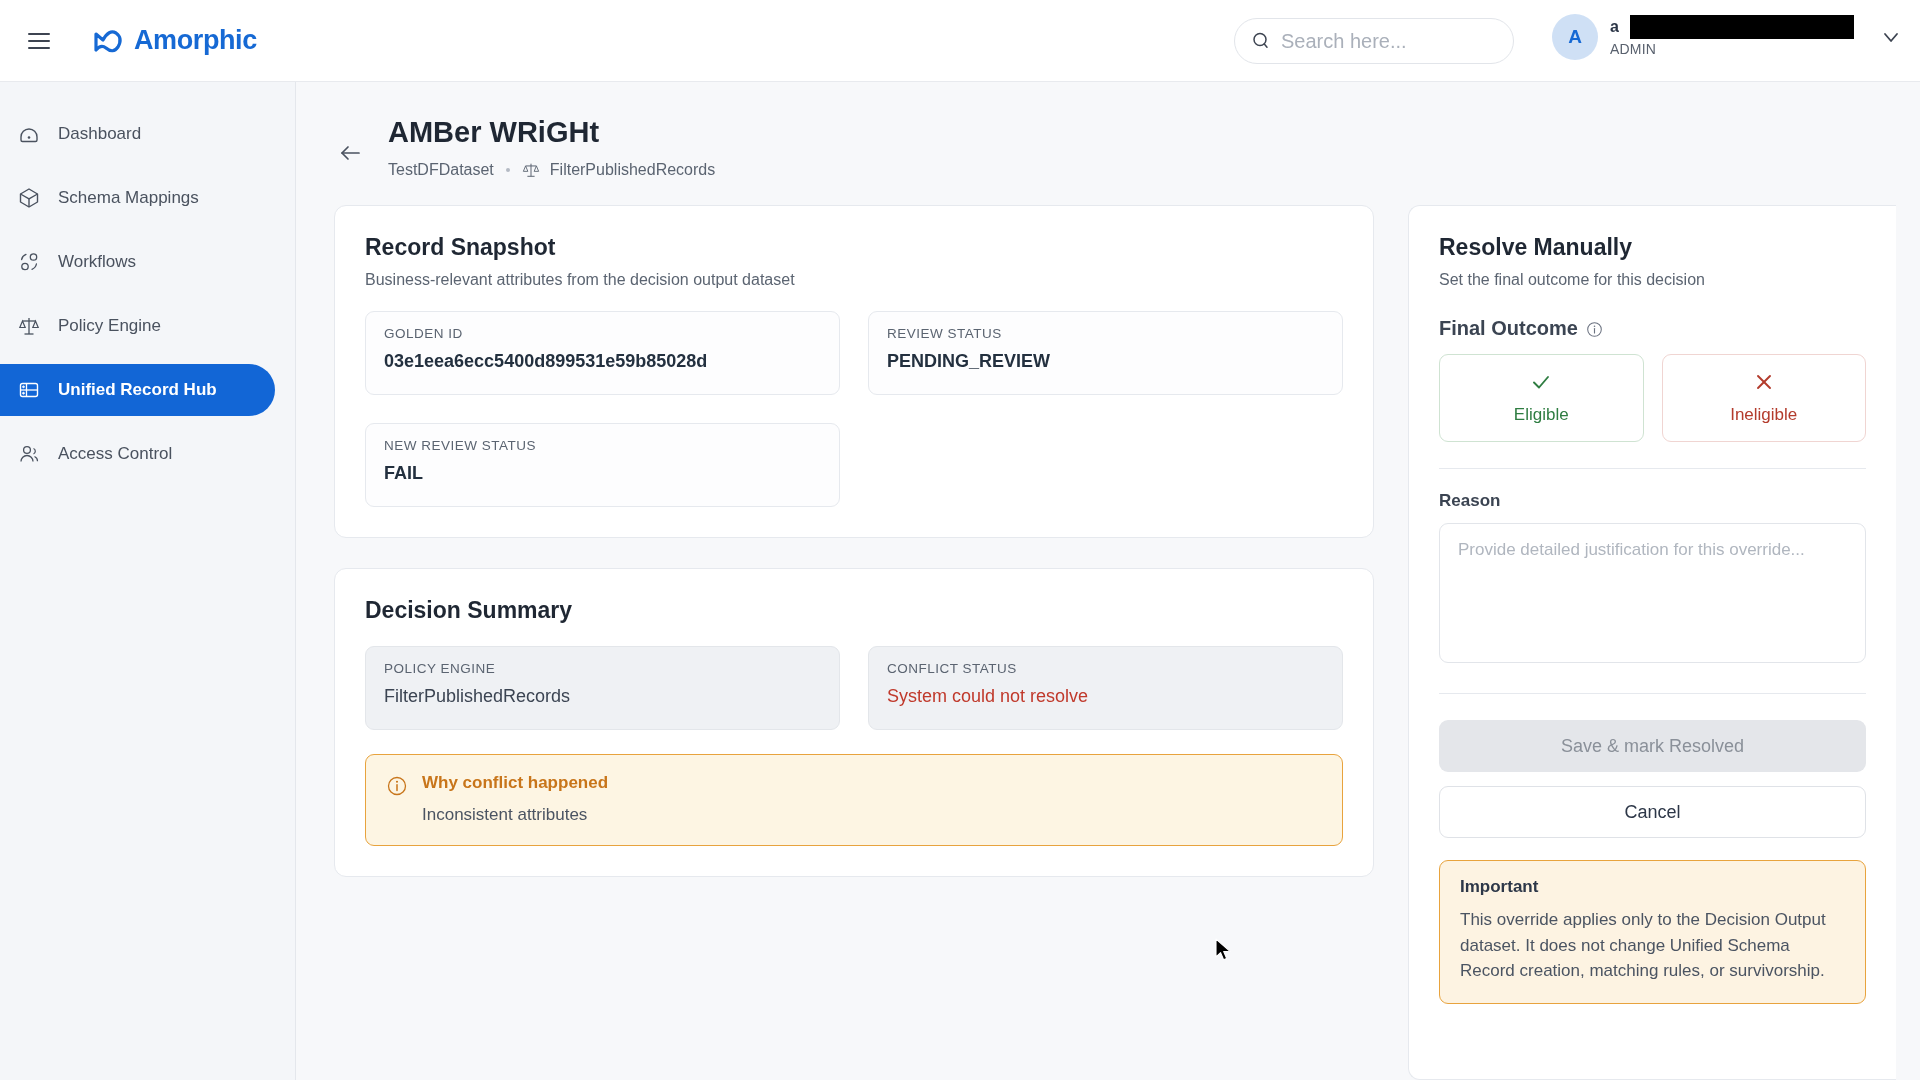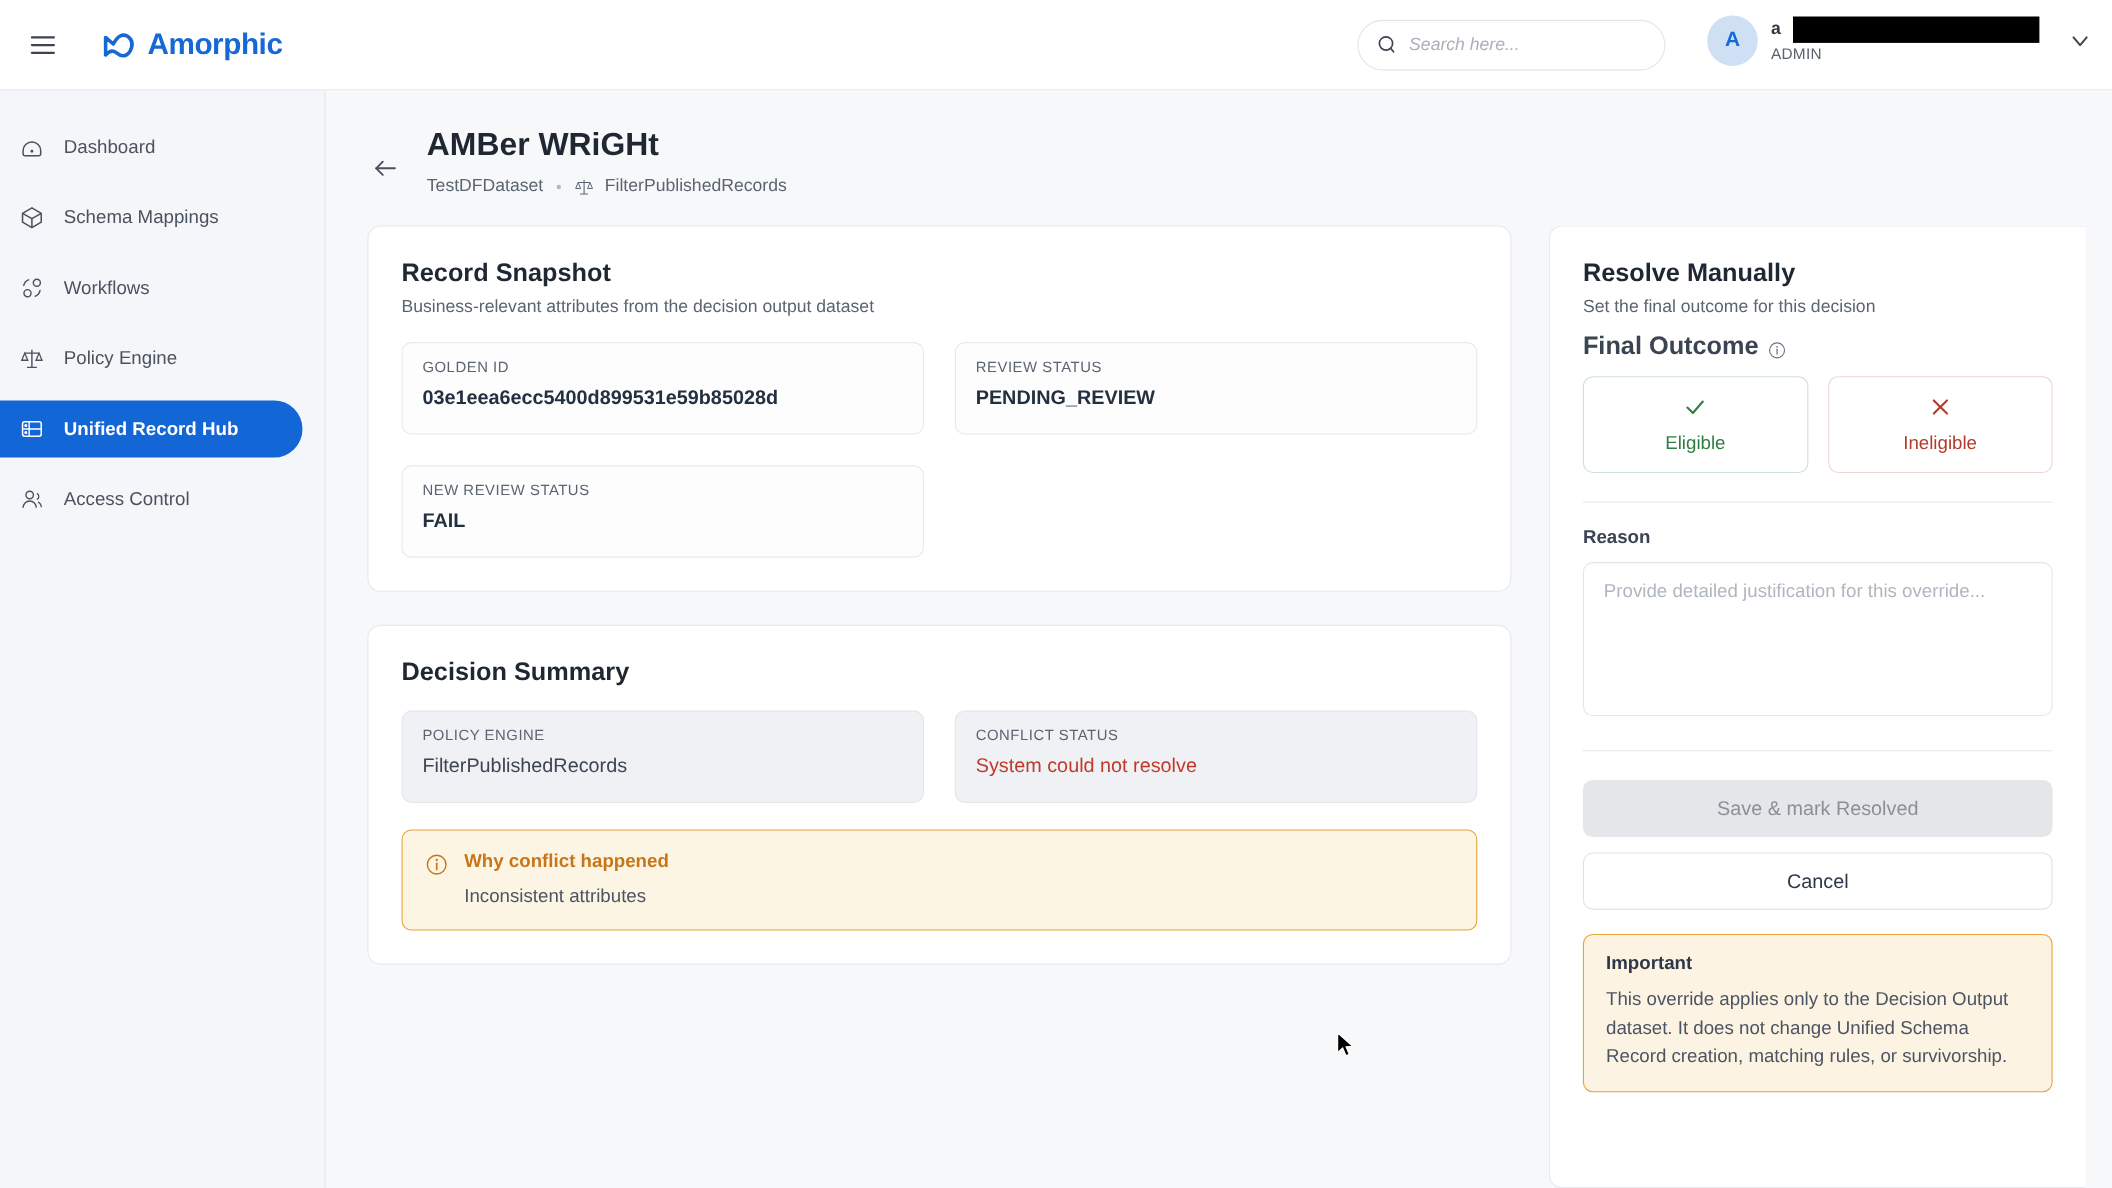--- a/index.html
+++ b/index.html
@@ -28,21 +28,21 @@
   .brand-text { font-size: 27px; font-weight: 700; color: #1669d4; letter-spacing: -0.4px; }
 
   .search-wrap {
     position: absolute; left: 1234px; top: 18px;
     width: 280px; height: 46px;
     border: 1px solid #e2e5ea; border-radius: 24px;
     background: #fff;
     display: flex; align-items: center; padding: 0 16px; gap: 10px;
   }
   .search-icon { width: 20px; height: 20px; flex: 0 0 20px; }
-  .search-input { border: none; outline: none; font-size: 16px; font-family: "Liberation Sans", sans-serif; color: #3d4451; width: 100%; background: transparent; font-style: italic; }
+  .search-input { border: none; outline: none; font-size: 20px; font-family: "Liberation Sans", sans-serif; color: #3d4451; width: 100%; background: transparent; }
   .search-input::placeholder { color: #aab0ba; }
 
   .user-area { position: absolute; right: 16px; top: 14px; display: flex; align-items: center; gap: 12px; cursor: pointer; }
   .avatar { width: 46px; height: 46px; border-radius: 50%; background: #cfe0f5; color: #1669d4; display: flex; align-items: center; justify-content: center; font-size: 19px; font-weight: 600; }
   .user-meta { display: flex; flex-direction: column; justify-content: center; min-width: 250px; }
   .user-name-row { display: flex; align-items: center; height: 20px; position: relative; }
   .user-name { font-size: 16px; font-weight: 700; color: #2d3748; }
   .redaction { position: absolute; left: 20px; top: -2px; width: 224px; height: 24px; background: #000; }
   .user-role { font-size: 14px; color: #59616e; margin-top: 4px; letter-spacing: 0.2px; }
   .chev { width: 26px; height: 26px; margin-left: 6px; }
@@ -109,21 +109,21 @@
   .callout-text { font-size: 17px; color: #4b5462; margin-top: 12px; }
 
   
   .side-panel {
     background: #fff; border: 1px solid #e6e9ee; border-radius: 12px 0 0 12px;
     border-right: none;
     padding: 28px 30px 10px 30px; height: 100%;
   }
   .panel-title { font-size: 23px; font-weight: 700; color: #1f2733; }
   .panel-sub { font-size: 16px; color: #5b6471; margin-top: 10px; }
-  .panel-label { font-size: 23px; font-weight: 600; color: #3b4452; margin-top: 12px; display: flex; align-items: center; gap: 8px; }
+  .panel-label { font-size: 20px; font-weight: 600; color: #3b4452; margin-top: 28px; display: flex; align-items: center; gap: 8px; }
   .info-i { width: 17px; height: 17px; }
 
   .outcome-row { display: grid; grid-template-columns: 1fr 1fr; gap: 18px; margin-top: 14px; }
   .outcome-btn {
     border-radius: 9px; height: 88px; cursor: pointer;
     display: flex; flex-direction: column; align-items: center; justify-content: center; gap: 8px;
     font-size: 17px; background: #fff;
   }
   .outcome-btn.ok { border: 1px solid #cfe3d2; color: #2f7d42; }
   .outcome-btn.no { border: 1px solid #f0d5d2; color: #b33b2c; }

